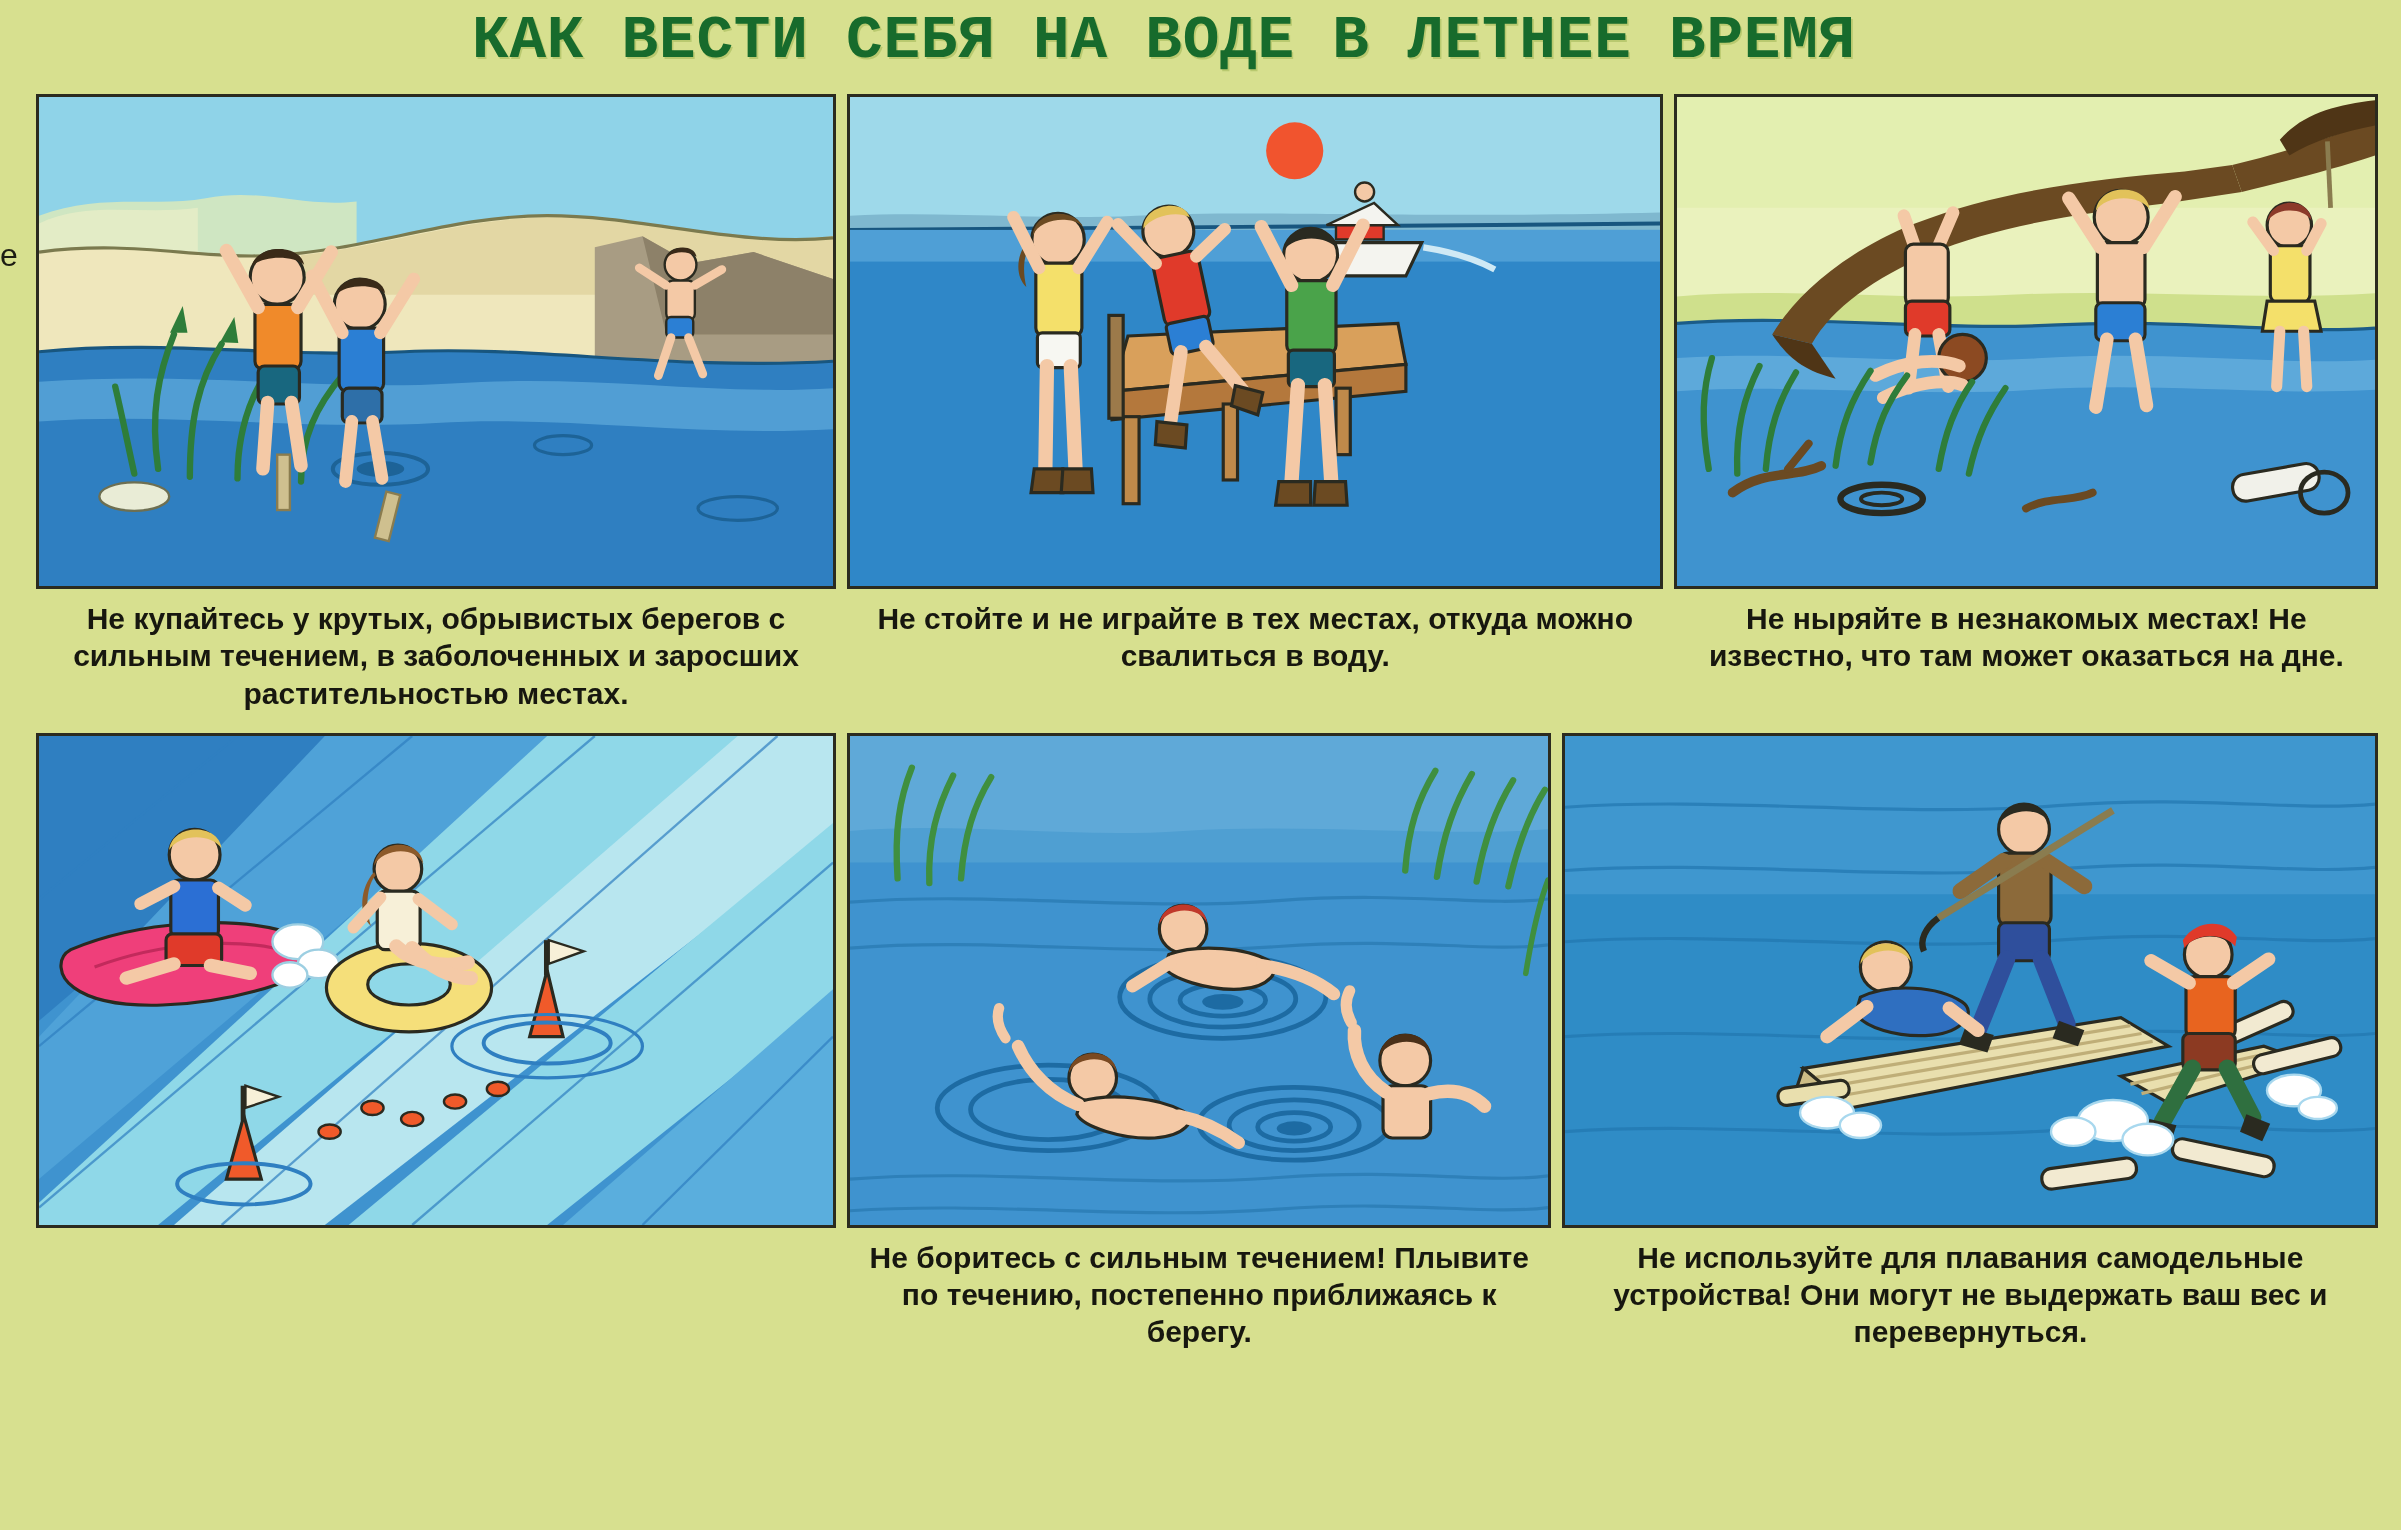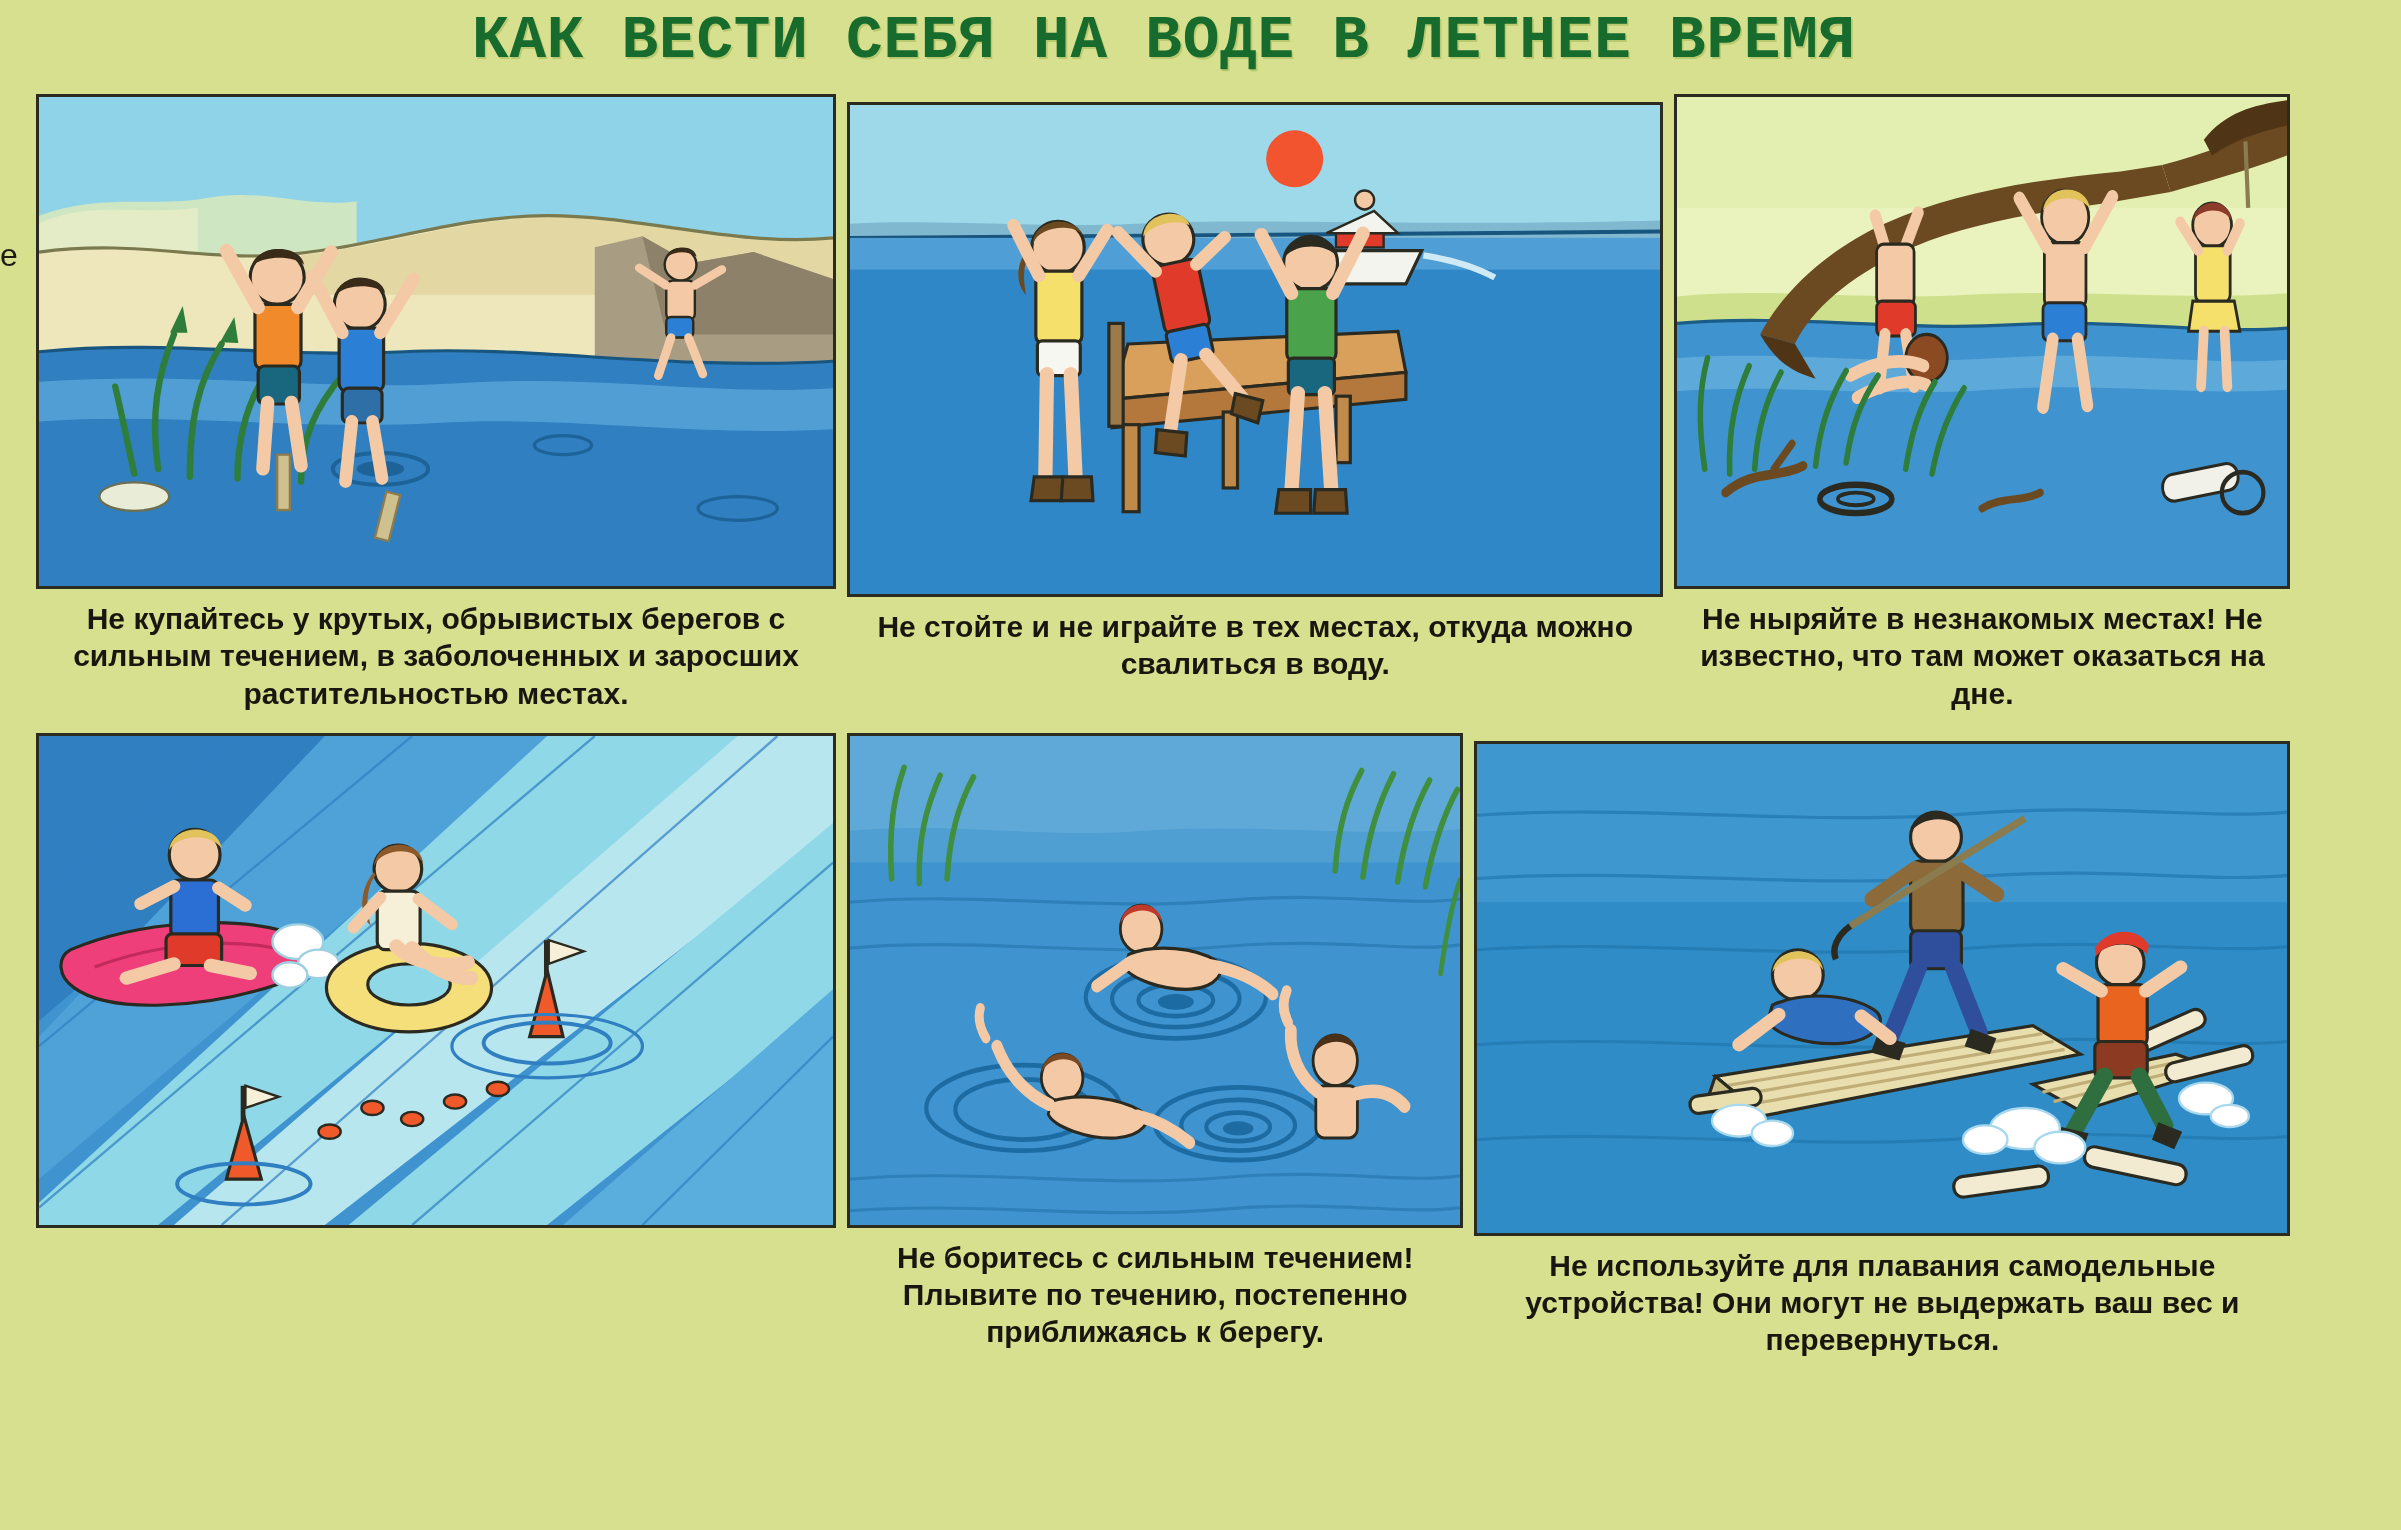--- a/index.html
+++ b/index.html
@@ -45,22 +45,22 @@
     width: 2401px;
   }
   .row {
     display: flex;
     justify-content: flex-start;
   }
   .cell {
     position: relative;
   }
   .cell.c1 { width: 800px; margin-left: 36px; }
-  .cell.c2 { width: 816px; margin-left: 11.2px; margin-top: 8px; }
-  .cell.c3 { width: 616px;  margin-left: 11.2px; }
+  .cell.c2 { width: 816px; margin-left: 11.2px; }
+  .cell.c3 { width: 704px;  margin-left: 11.2px; }
 
   .frame {
     border: 3.2px solid #2b2b1f;
     box-sizing: border-box;
     overflow: hidden;
     position: relative;
   }
   .frame.r1 { height: 495px; }
   .frame.r2 { height: 495px; }
 

